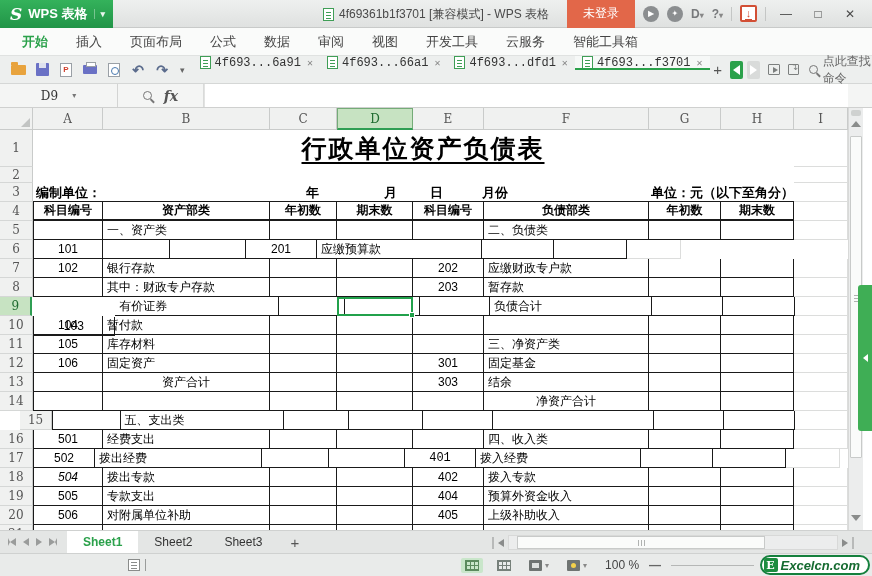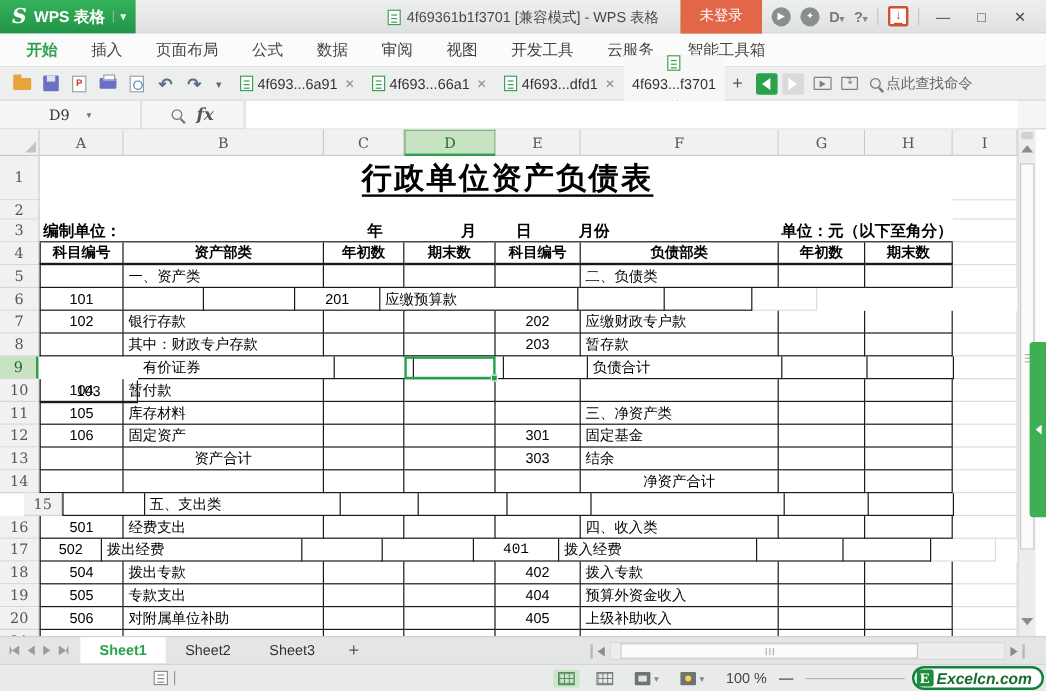--- a/index.html
+++ b/index.html
@@ -46,23 +46,23 @@
   .ic-save { width:13px; height:13px; background:#6a71c5; border-radius:1px; position:relative; }
   .ic-save::before { content:""; position:absolute; left:3px; top:0; width:7px; height:5px; background:#dfe2ef; }
   .ic-page { width:12px; height:14px; background:#fff; border:1px solid #9aa0a6; font-size:8px; font-weight:bold;
     color:#d0402e; display:flex; align-items:center; justify-content:center; }
   .ic-print { width:14px; height:9px; background:#6a71c5; border-radius:1px; position:relative; }
   .ic-print::before { content:""; position:absolute; left:3px; top:-3px; width:8px; height:3px; background:#fff; border:1px solid #9aa0a6; }
   .ic-prev { width:12px; height:14px; background:#fff; border:1px solid #9aa0a6; position:relative; }
   .ic-prev::before { content:""; position:absolute; left:2px; top:3px; width:6px; height:6px; border:1.5px solid #4a7ab0; border-radius:50%; }
   .arr { color:#5a6b8c; font-size:14px; font-weight:bold; }
   .tb-caret { color:#666; font-size:9px; padding:0 4px; }
-  .doctabs { display:flex; align-items:center; height:28px; }
+  .doctabs { display:flex; align-items:flex-start; height:28px;font-family:Liberation Mono, monospace; }
   .dtab { display:flex; align-items:center; gap:4px; padding:0 7px; font-size:12px; color:#333; cursor:pointer; position:relative; }
-  .dtab.on { background:#f6f8f7;flex-direction:column; }
+  .dtab.on { background:#f6f8f7; }
   .dtab.on::after { content:""; position:absolute; left:0; right:0; bottom:0; height:2px; background:var(--green,#2ba14b); }
   .dtab .x { color:#888; font-size:10px; padding-left:2px; }
   .docico { width:11px; height:13px; background:#fff; border:1px solid #3f9e56; position:relative; flex:none; }
   .docico::before { content:""; position:absolute; left:2px; top:3px; right:2px; height:1px; background:#3f9e56; box-shadow:0 3px 0 #3f9e56, 0 6px 0 #3f9e56; }
   .plus-btn { width:22px; text-align:center; font-size:15px; color:#555; line-height:28px; cursor:pointer; }
   .navsq { width:18px; height:18px; border-radius:2px; display:flex; align-items:center; justify-content:center; margin-left:4px; cursor:pointer; }
   .navsq.back { background:var(--green,#2ba14b); }
   .navsq.fwd { background:#d9dbda; }
   .tri-l { width:0; height:0; border-style:solid; border-width:5px 7px 5px 0; border-color:transparent #fff transparent transparent; }
   .tri-r { width:0; height:0; border-style:solid; border-width:5px 0 5px 7px; border-color:transparent transparent transparent #fff; }
@@ -464,33 +464,33 @@
         <div class="cell tbl" style="width: 67px;"></div>
         <div class="cell tbl" style="width: 76px;"></div>
         <div class="cell tbl" style="width: 71px;"></div>
         <div class="cell tbl al" style="width: 165px;">四、收入类</div>
         <div class="cell tbl" style="width: 72px;"></div>
         <div class="cell tbl" style="width: 73px;"></div>
         <div class="cell icell" style="width: 54px;"></div>
       </div>
       <div class="grow" style="height: 19px;">
         <div class="rowhdr">17</div>
-        <div class="cell tbl tfirst" style="width: 52px;">502</div>
+        <div class="cell tbl tfirst" style="width: 62px;">502</div>
         <div class="cell tbl al" style="width: 167px;">拨出经费</div>
         <div class="cell tbl" style="width: 67px;"></div>
         <div class="cell tbl" style="width: 76px;"></div>
         <div class="cell tbl" style="width: 71px; font-family: Liberation Mono, monospace;">401</div>
         <div class="cell tbl al" style="width: 165px;">拨入经费</div>
         <div class="cell tbl" style="width: 72px;"></div>
         <div class="cell tbl" style="width: 73px;"></div>
         <div class="cell icell" style="width: 54px;"></div>
       </div>
       <div class="grow" style="height: 19px;">
         <div class="rowhdr">18</div>
-        <div class="cell tbl tfirst" style="width: 70px;">504</div>
+        <div class="cell tbl tfirst" style="width: 70px; font-style: italic;">504</div>
         <div class="cell tbl al" style="width: 167px;">拨出专款</div>
         <div class="cell tbl" style="width: 67px;"></div>
         <div class="cell tbl" style="width: 76px;"></div>
         <div class="cell tbl" style="width: 71px;">402</div>
         <div class="cell tbl al" style="width: 165px;">拨入专款</div>
         <div class="cell tbl" style="width: 72px;"></div>
         <div class="cell tbl" style="width: 73px;"></div>
         <div class="cell icell" style="width: 54px;"></div>
       </div>
       <div class="grow" style="height: 19px; justify-content: flex-end;">

